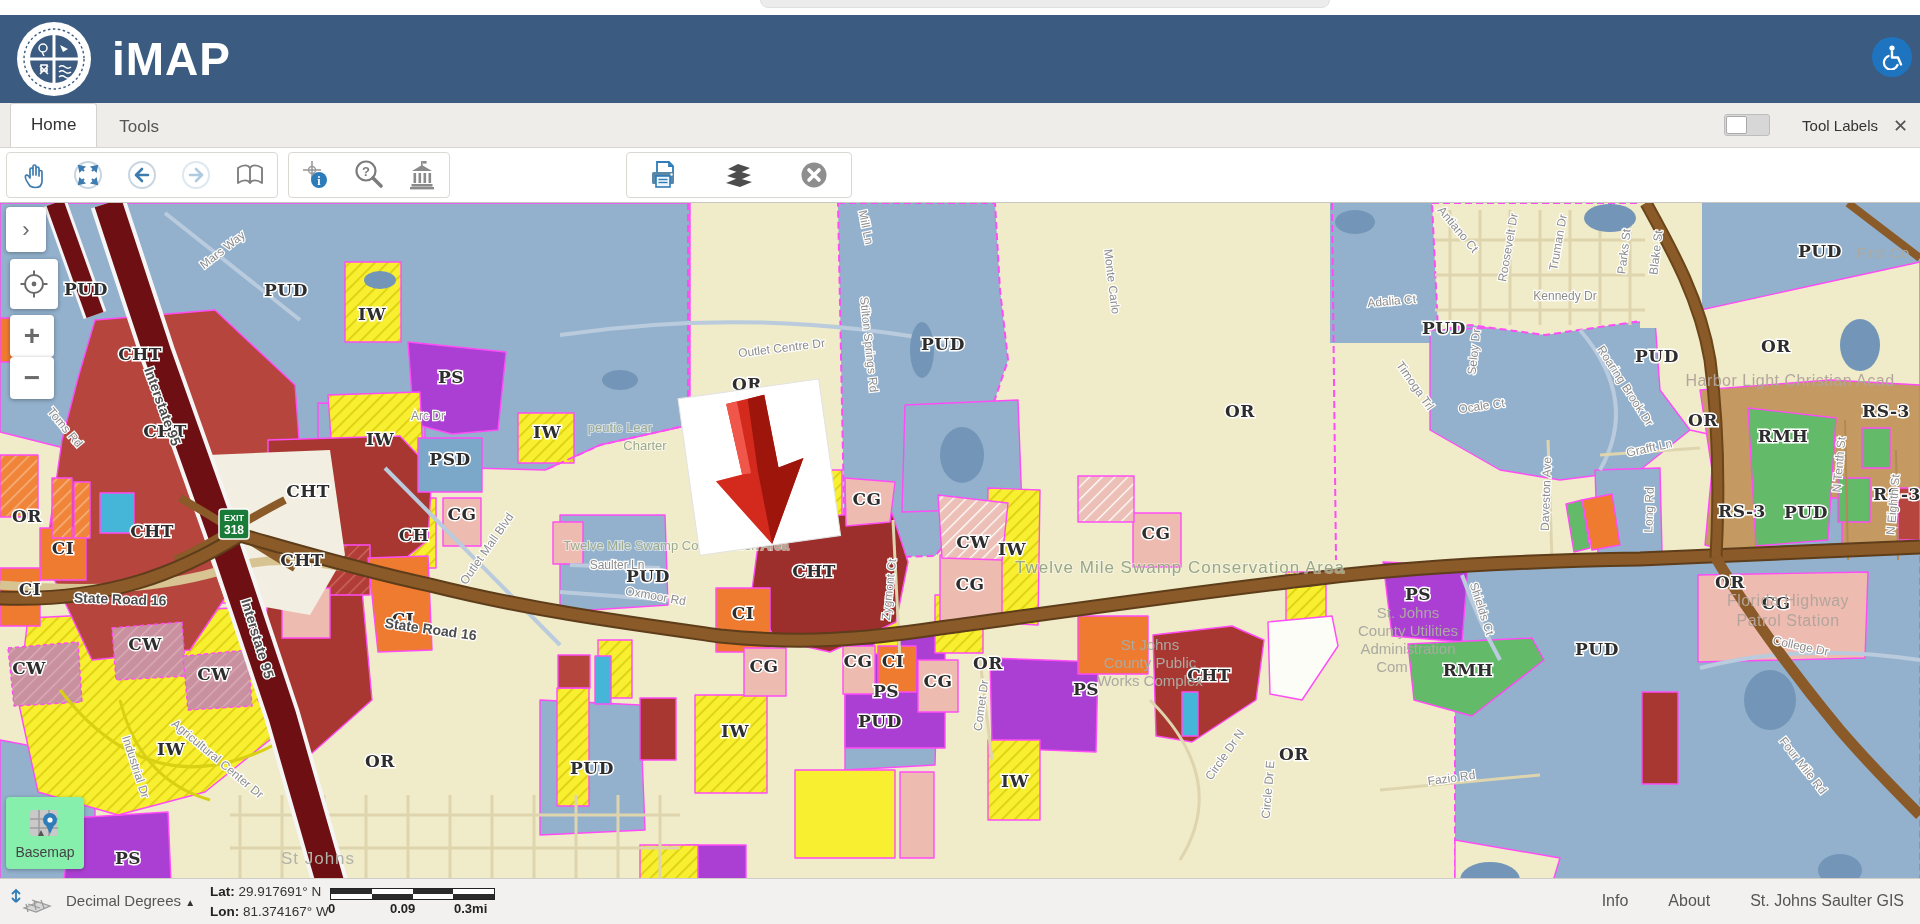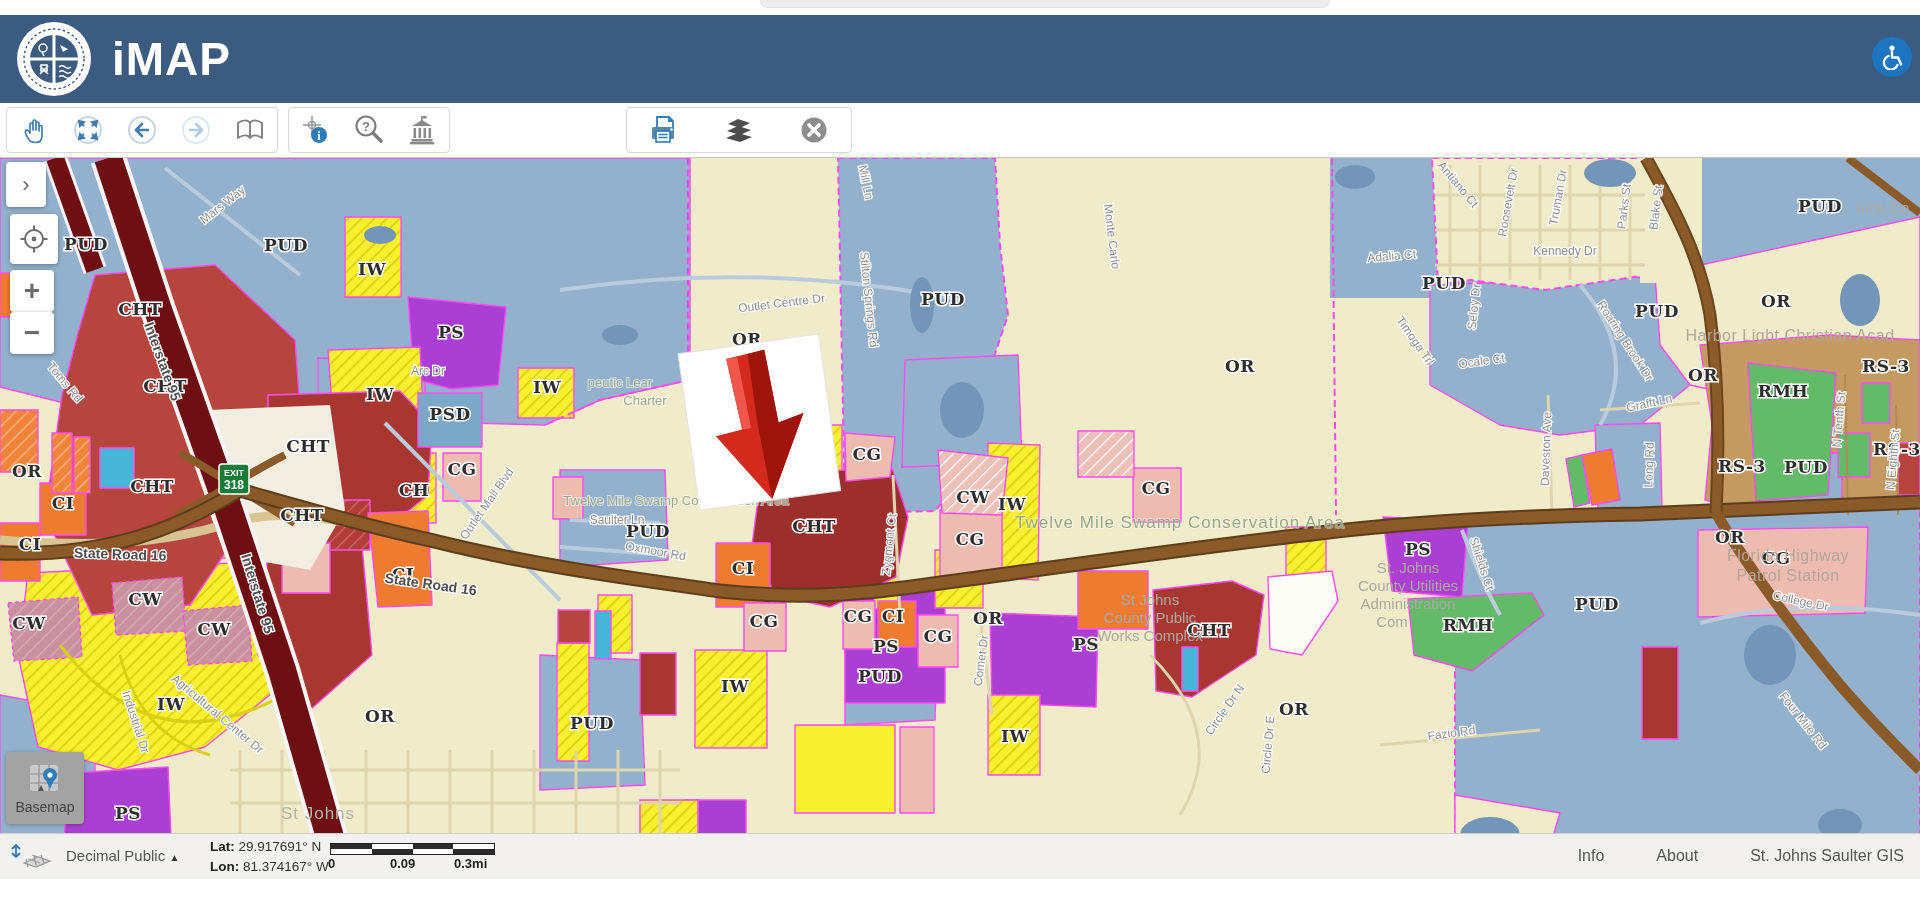--- a/index.html
+++ b/index.html
@@ -39,42 +39,42 @@
 
   
   .map-wrap { position:relative; width:1920px; height:721px; }
   #map { position:absolute; left:0; top:0; }
 
   .map-ctl { position:absolute; background:#fff; border:none; border-radius:4px; box-shadow:0 1px 4px rgba(0,0,0,.35); cursor:pointer; display:flex; align-items:center; justify-content:center; color:#6b6b6b; }
   .ctl-expand { left:6px; top:4px;  width:40px; height:45px; font-size:22px; }
   .ctl-locate { left:10px; top:56px; width:48px; height:50px; }
   .ctl-zin    { left:10px; top:112px; width:44px; height:42px; font-size:28px; font-weight:bold; }
   .ctl-zout   { left:10px; top:154px; width:44px; height:42px; font-size:28px; font-weight:bold; }
-  .basemap-btn { position:absolute; left:6px; top:594px; width:78px; height:72px; background:#a3a3a3; border:none; border-radius:4px; box-shadow:0 1px 4px rgba(0,0,0,.3); cursor:pointer; display:flex; flex-direction:column; align-items:center; justify-content:center; gap:2px; }
+  .basemap-btn { position:absolute; left:6px; top:594px; width:78px; height:72px; background:#86efac; border:none; border-radius:4px; box-shadow:0 1px 4px rgba(0,0,0,.3); cursor:pointer; display:flex; flex-direction:column; align-items:center; justify-content:center; gap:2px; }
   .basemap-label { font-size:14px; color:#444; }
 
   .watermark { position:absolute; left:3px; top:648px; font-size:27px; color:rgba(55,55,55,.88); letter-spacing:.5px; z-index:6; }
 
   
   .statusbar { position:absolute; left:0; top:675px; width:1920px; height:46px; background:#f2f1ef; border-top:1px solid #d0cdc9; z-index:5; }
   .sys-icon { position:absolute; left:10px; top:7px; }
   .units { position:absolute; left:66px; top:13px; font-size:15px; color:#555; cursor:pointer; }
   .units .arr { font-size:10px; color:#333; }
   .latlon { position:absolute; left:210px; top:3px; font-size:13.5px; color:#333; line-height:20px; }
   .latlon b { color:#222; }
   .scalebar { position:absolute; left:330px; top:9px; width:166px; }
   .sb-rows { width:165px; border:1px solid #222; }
   .sb-row { display:flex; height:5px; }
   .sb-c { width:41.25px; height:5px; }
   .sb-b { background:#2b2b2b; } .sb-w { background:#fff; }
   .sb-labels { position:relative; height:14px; font-size:13px; font-weight:bold; color:#222; }
   .sb-0 { position:absolute; left:-2px; top:1px; }
   .sb-m { position:absolute; left:60px; top:1px; }
   .sb-e { position:absolute; left:124px; top:1px; }
-  .foot-links { position:absolute; right:16px; top:13px; display:flex; gap:52px; font-size:16px; color:#555; }
+  .foot-links { position:absolute; right:16px; top:13px; display:flex; gap:40px; font-size:16px; color:#555; }
   .foot-links span { cursor:pointer; }
 
   
   .lbl-zone { font:bold 17px "DejaVu Serif",serif; fill:#2d2d2d; stroke:#ffffff; stroke-width:3px; paint-order:stroke; text-anchor:middle; letter-spacing:.5px; }
   .lbl-st  { font:12px "Liberation Sans",sans-serif; fill:#8d8d8d; stroke:#ffffff; stroke-width:2.4px; paint-order:stroke; text-anchor:middle; }
   .lbl-hw  { font:bold 14px "Liberation Sans",sans-serif; fill:#4e4e4e; stroke:#ffffff; stroke-width:2.6px; paint-order:stroke; text-anchor:middle; }
   .lbl-ar  { font:13px "Liberation Sans",sans-serif; fill:#9dab8c; stroke:rgba(255,255,255,.55); stroke-width:2px; paint-order:stroke; text-anchor:middle; }
   .lbl-arB { font:17px "Liberation Sans",sans-serif; fill:#98a887; stroke:rgba(255,255,255,.4); stroke-width:2px; paint-order:stroke; text-anchor:middle; letter-spacing:1px; }
   .lbl-cx  { font:15px "Liberation Sans",sans-serif; fill:#aaaaa1; text-anchor:middle; }
   .lbl-pk  { font:16px "Liberation Sans",sans-serif; fill:#b3a59b; text-anchor:middle; letter-spacing:.5px; }
@@ -110,20 +110,29 @@
     <div class="app-title">iMAP</div>
     <button class="a11y-btn">
       <svg width="26" height="26" viewBox="0 0 26 26">
         <circle cx="13" cy="4" r="2.6" fill="#fff"></circle>
         <path d="M13 7.5 v6 h6 l3 7" stroke="#fff" stroke-width="2.4" fill="none" stroke-linecap="round" stroke-linejoin="round"></path>
         <path d="M9.5 12 a7 7 0 1 0 9 9" stroke="#fff" stroke-width="2.2" fill="none" stroke-linecap="round"></path>
       </svg>
     </button>
   </div>
 
+  <div class="tabbar">
+    <div class="tab active">Home</div>
+    <div class="tab">Tools</div>
+    <div class="toggle-wrap">
+      <div class="toggle-knob"></div>
+    </div>
+    <div class="toggle-label">Tool Labels</div>
+    <button class="tabbar-close">✕</button>
+  </div>
 
   <div class="toolbar">
     <div class="tool-group tg1">
       <button class="tool-btn">
         <svg width="30" height="30" viewBox="0 0 30 30">
           <path d="M11 26c-2.5-3.5-5.5-8-4.5-10s3-.5 4.5 2V9.5c0-2 3-2 3 0V15 6.5c0-2 3-2 3 0V15 8.5c0-2 3-2 3 0V16v-4c0-2 3-2 3 0v9c0 4-2.5 6.5-6.5 6.5-2.5 0-4-.5-5.5-1.5z" fill="none" stroke="#3e7cb0" stroke-width="1.7" stroke-linejoin="round"></path>
         </svg>
       </button>
       <button class="tool-btn">
         <svg width="32" height="32" viewBox="0 0 32 32">
@@ -578,21 +587,21 @@
       <span class="basemap-label">Basemap</span>
     </button>
 
 
     <div class="statusbar">
       <svg class="sys-icon" width="44" height="32" viewBox="0 0 44 32">
         <path d="M6,4 L6,16 M2,8 L6,4 L10,8 M6,16 L2,12 M6,16 L10,12" stroke="#2e7cb8" stroke-width="1.8" fill="none"></path>
         <path d="M14,22 l14,-6 12,4 -14,6 z M18,18 l12,4 M22,14 l12,4 M18,26 l-2,-8 M26,24 l-2,-9 M34,22 l-3,-8" stroke="#9a9a9a" stroke-width="1.3" fill="#d8d8d8"></path>
       </svg>
       <div class="units">
-        <span>Decimal Public</span> <span class="arr">▲</span>
+        <span>Decimal Degrees</span> <span class="arr">▲</span>
       </div>
       <div class="latlon">
         <div><b>Lat:</b> <span>29.917691° N</span></div>
         <div><b>Lon:</b> <span>81.374167° W</span></div>
       </div>
       <div class="scalebar">
         <div class="sb-rows">
           <div class="sb-row">
               <div class="sb-c sb-b"></div>
               <div class="sb-c sb-w"></div>

